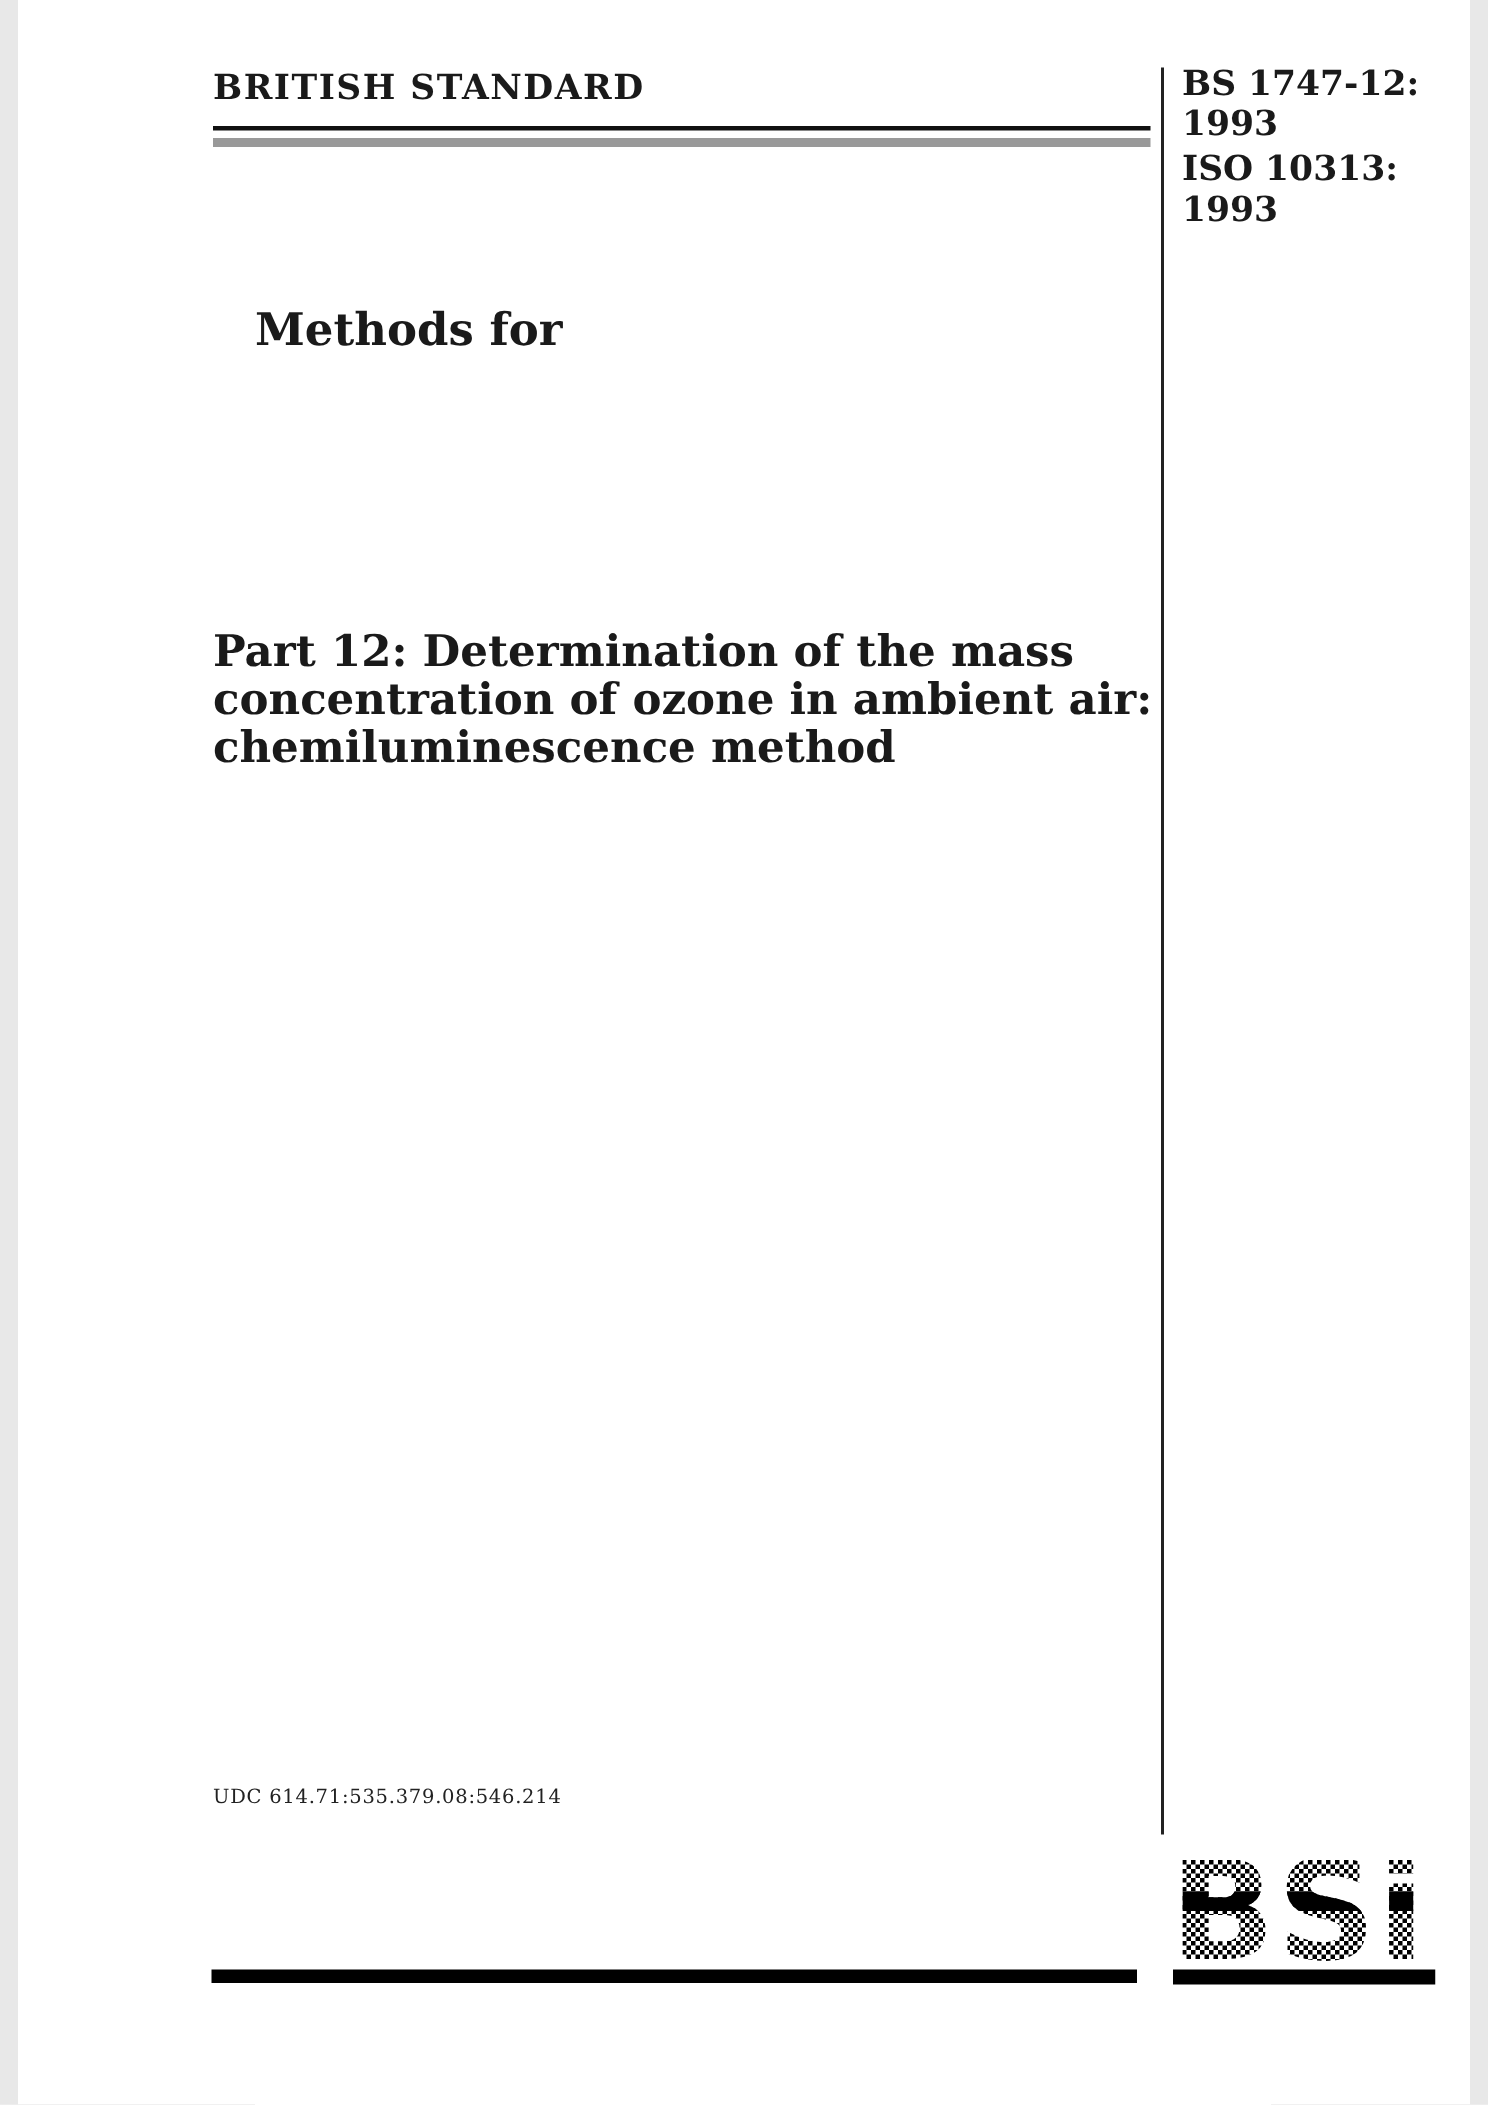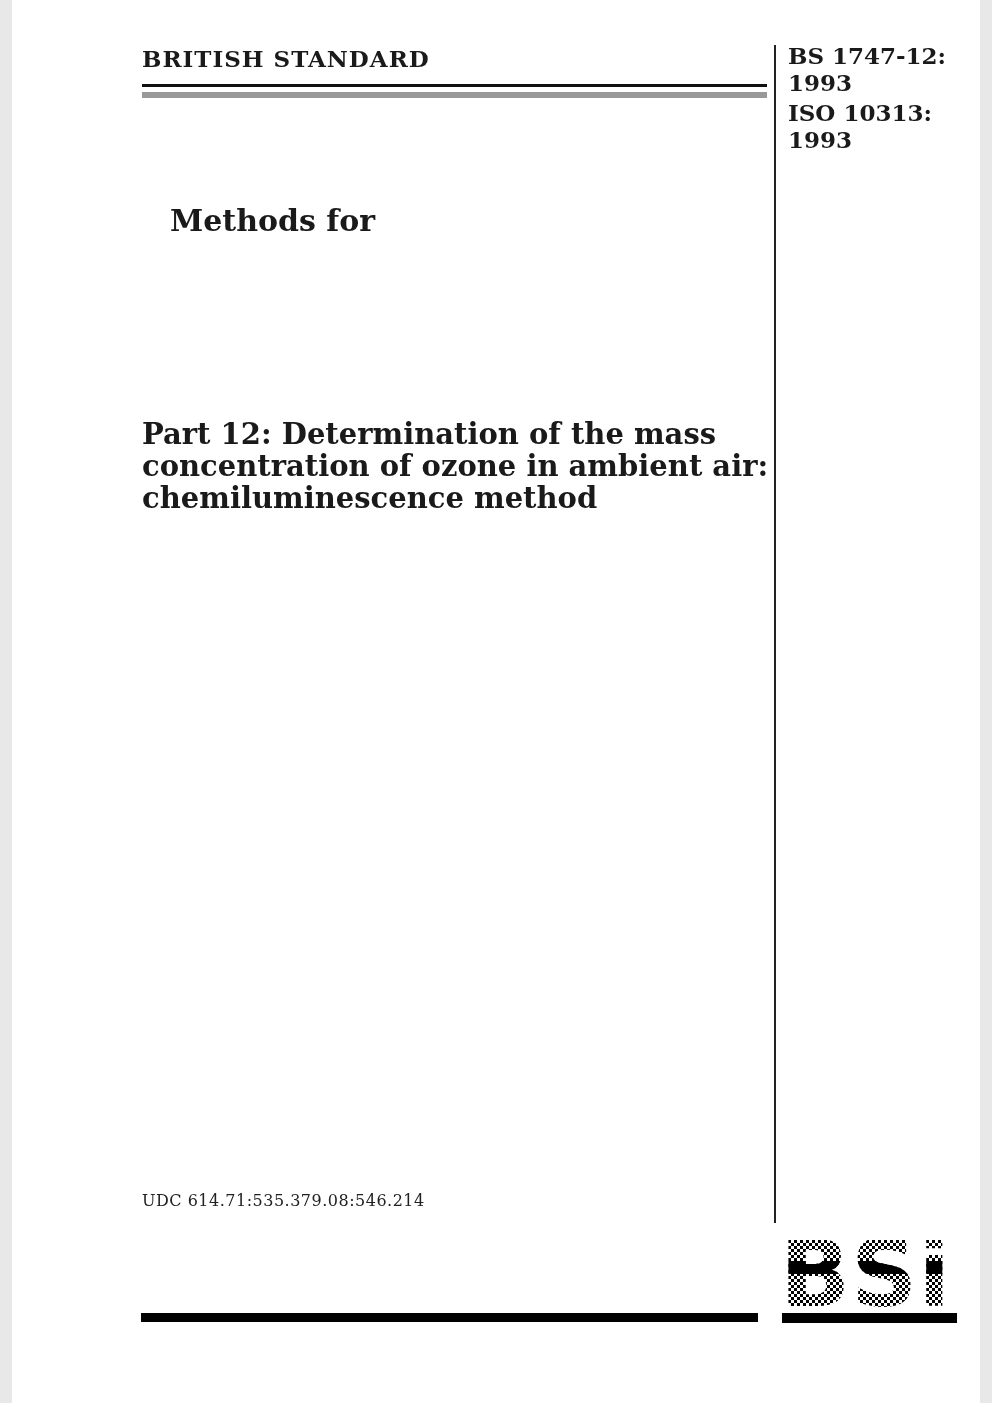--- a/index.html
+++ b/index.html
@@ -52,21 +52,21 @@
     letter-spacing: 0.5px;
   }
   .subtitle {
     left: 130px; top: 418px;
     font-size: 29px; font-weight: bold; line-height: 32px;
   }
 
   
   .udc {
     left: 130px; top: 1191px;
-    font-size: 16px; letter-spacing: 0.5px;
+    font-size: 13px; letter-spacing: 0.5px;
     color: #222222;
   }
   .copyright-wrap {
     left: 129px; top: 1289px; width: 617px;
     text-align: center;
   }
   .copyright-text {
     display: inline-block;
     font-size: 18px; font-weight: bold; white-space: nowrap;
     transform: scaleX(0.70);

